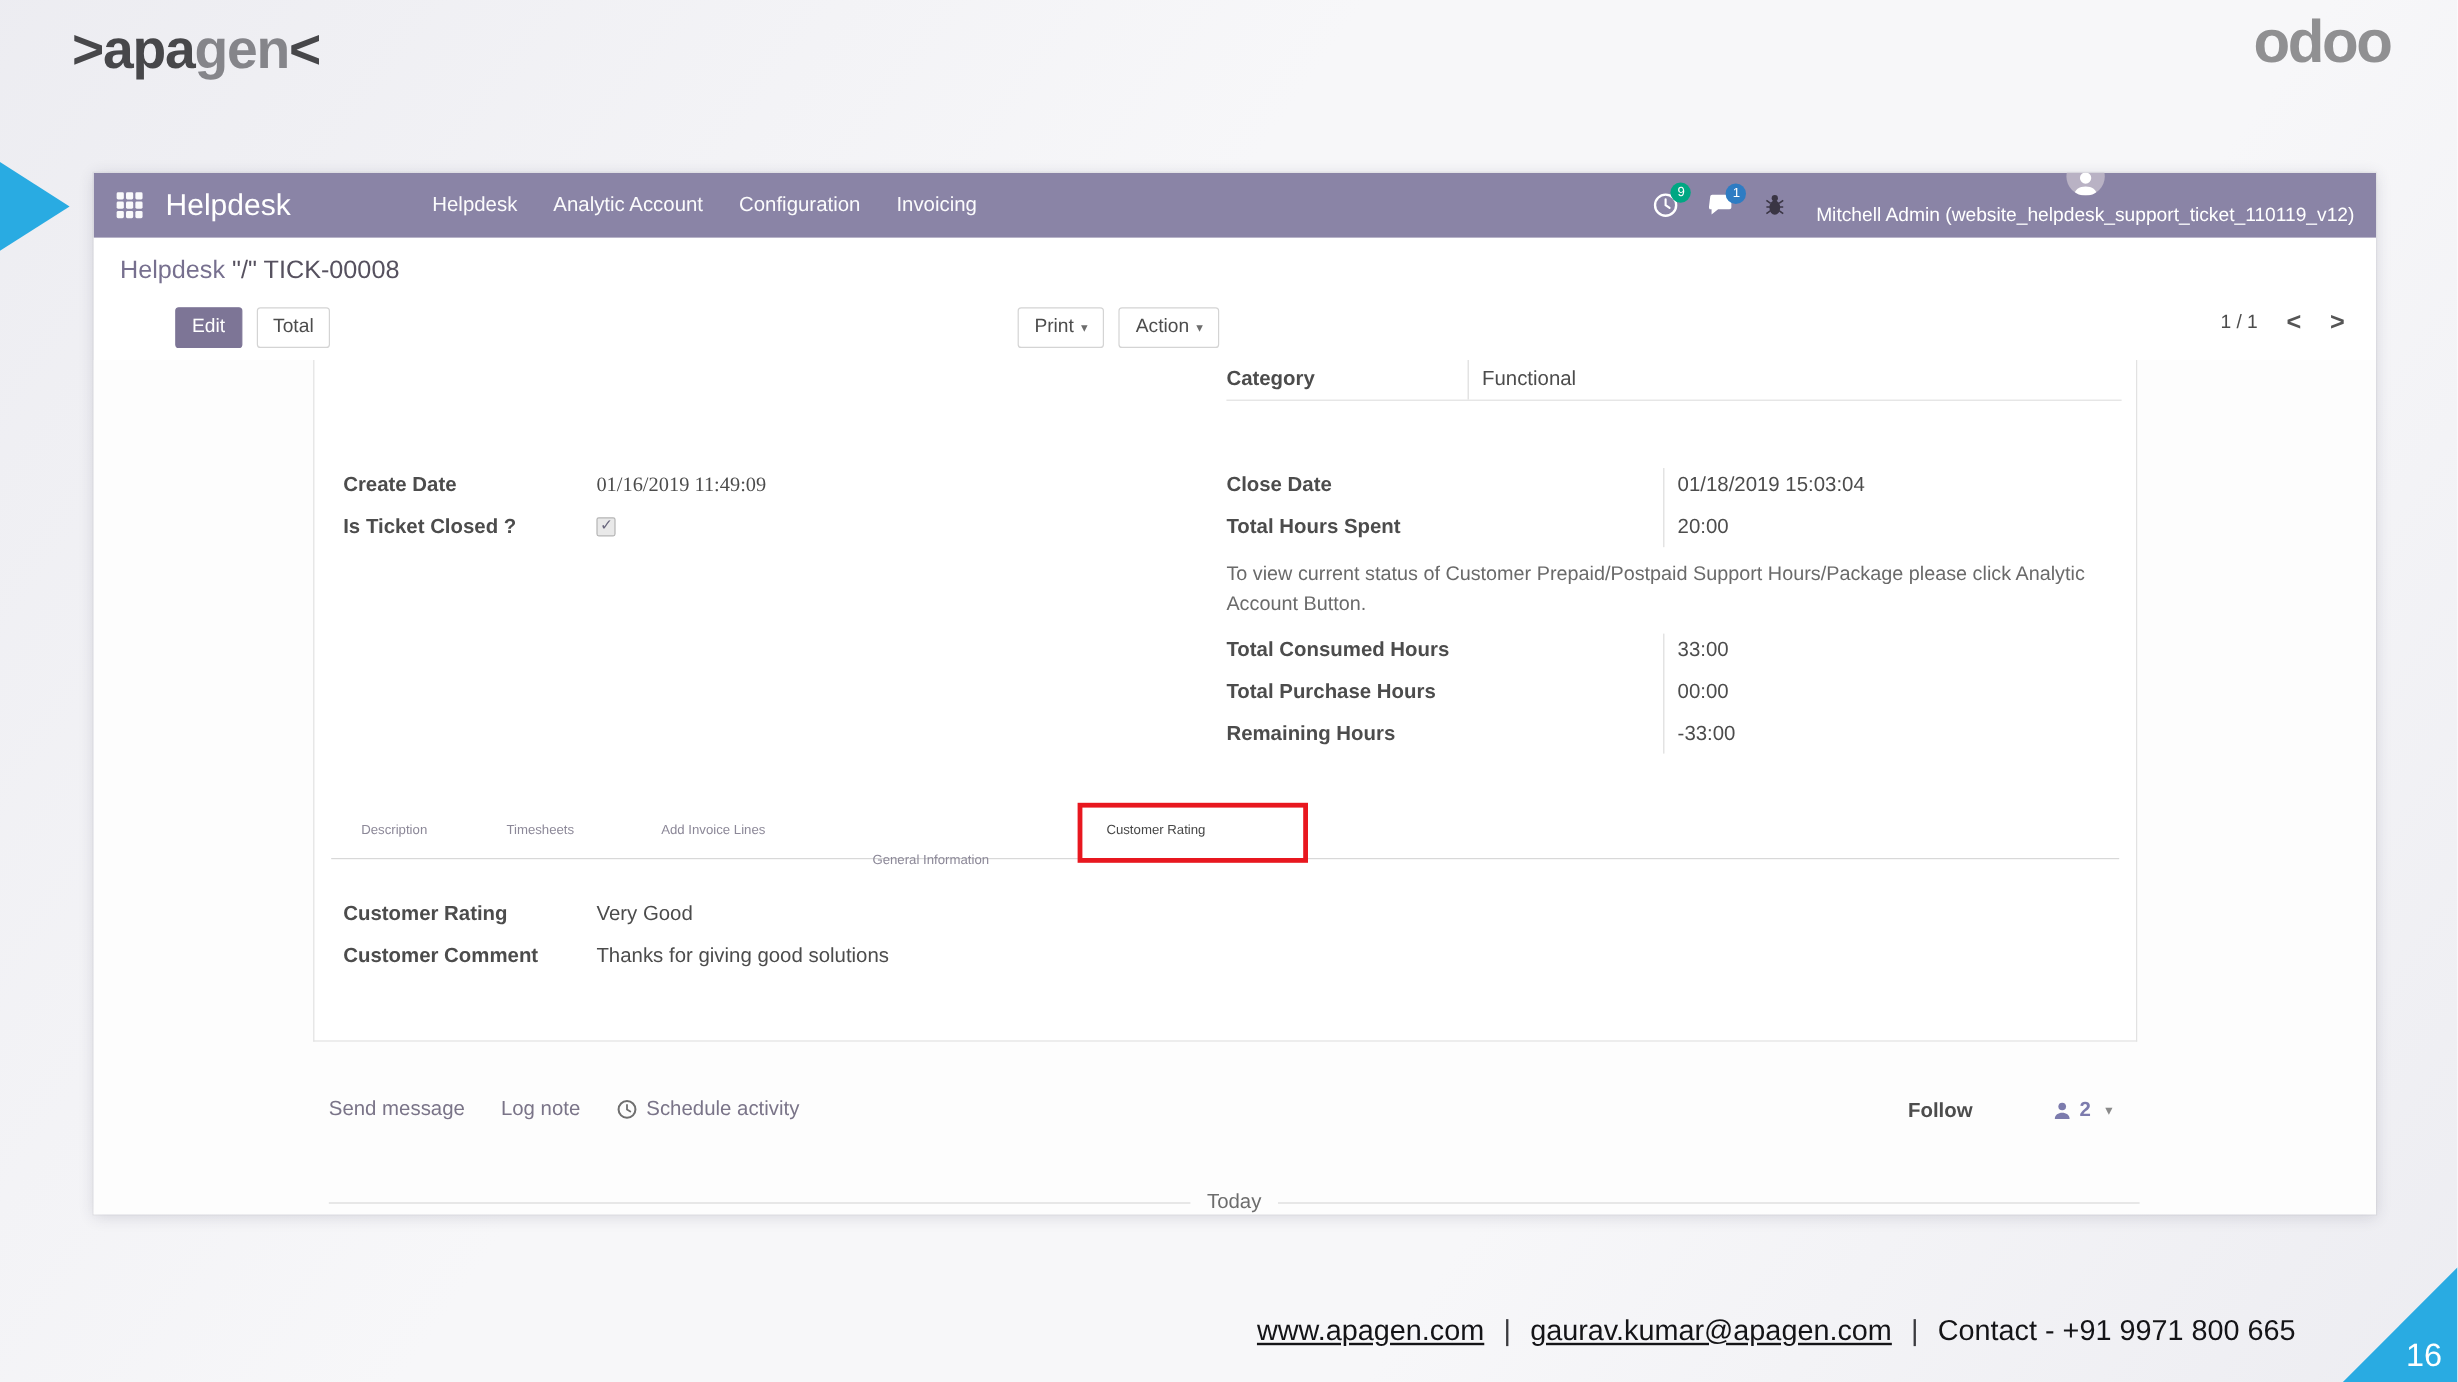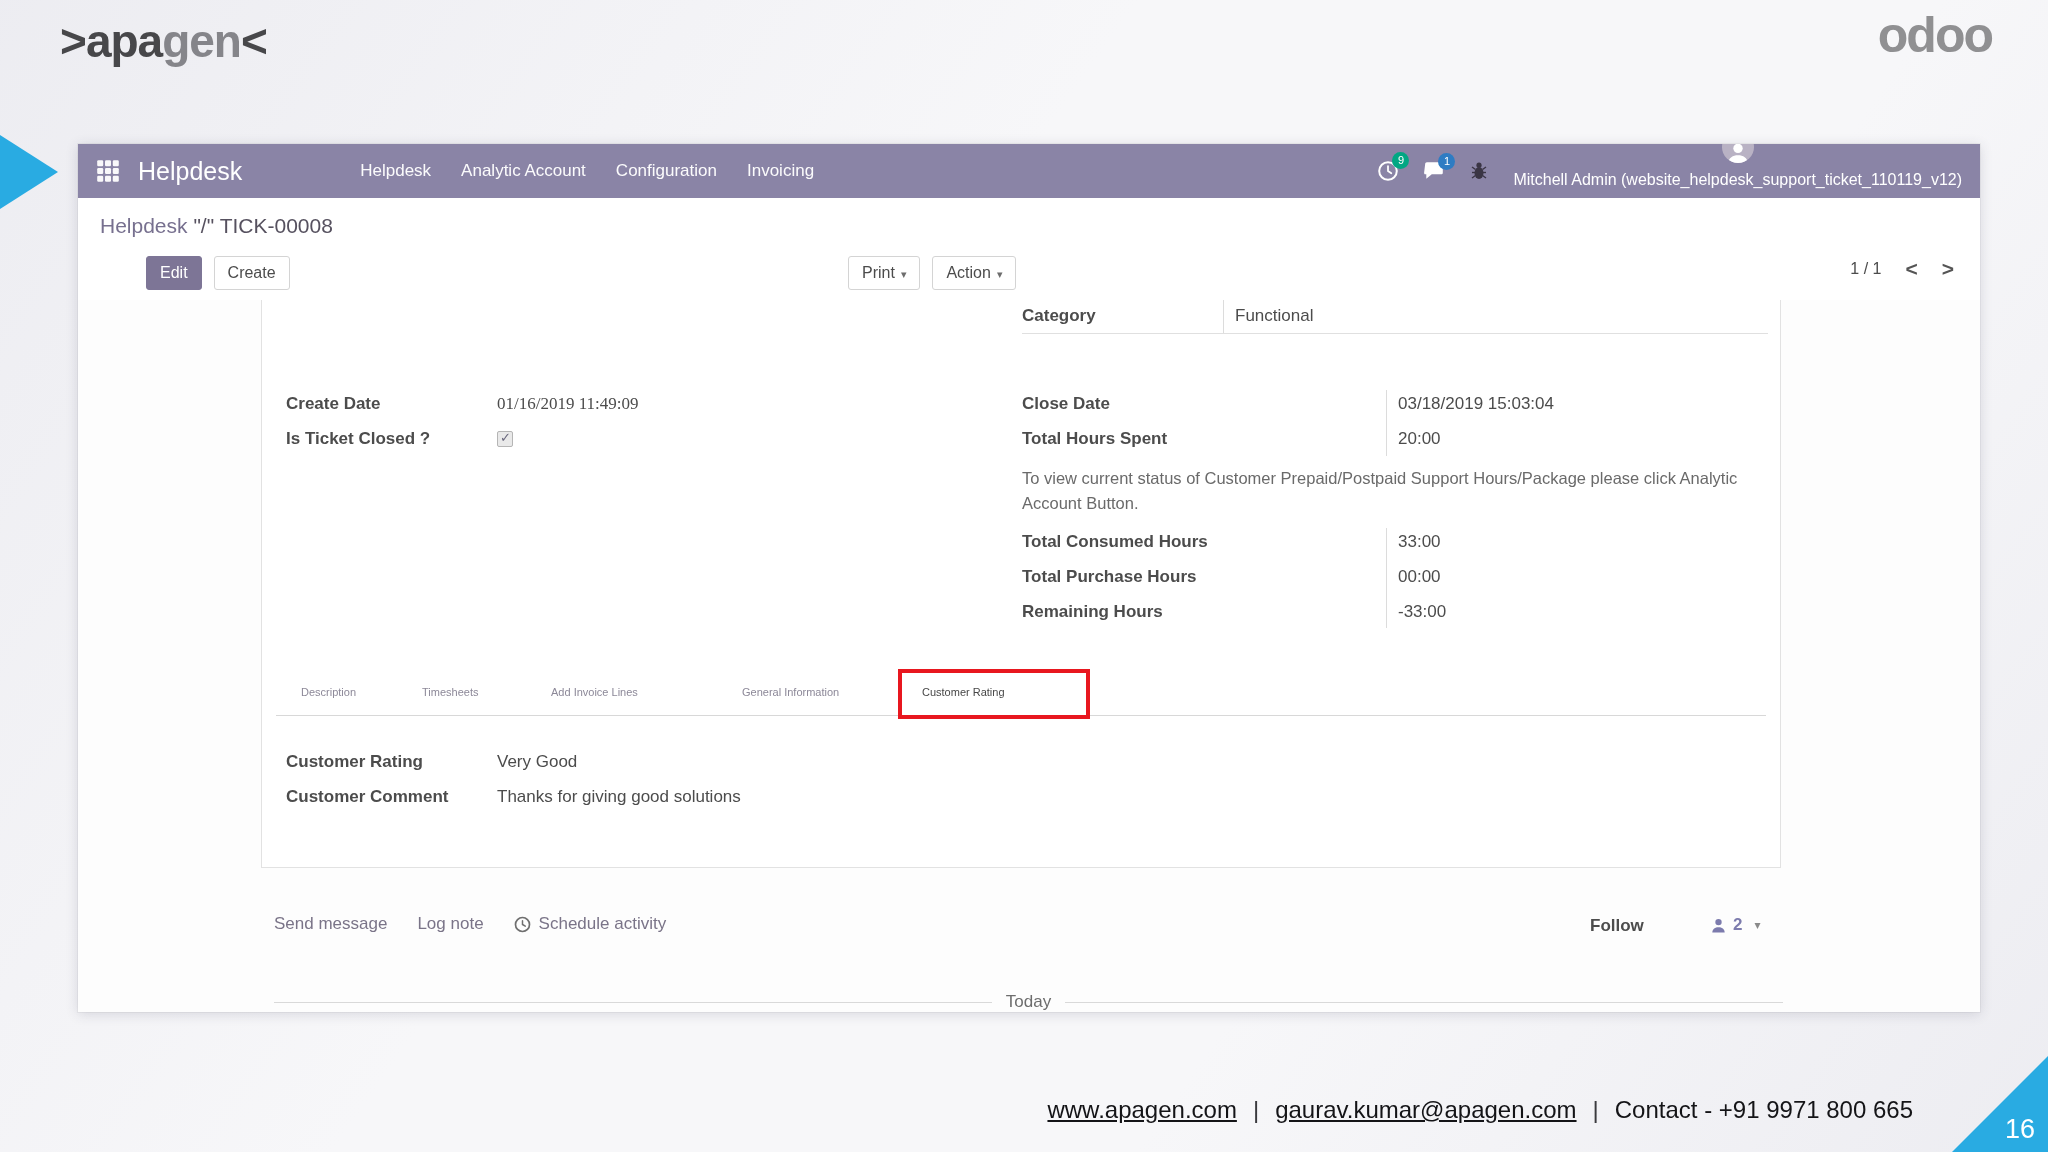--- a/index.html
+++ b/index.html
@@ -184,21 +184,21 @@
 
     <div class="breadcrumb-row">
       <span class="bc-link">Helpdesk</span>
       <span>"/"</span>
       <span>TICK-00008</span>
     </div>
 
     <div class="button-row">
       <div class="cp-left">
         <button class="btn btn-primary">Edit</button>
-        <button class="btn btn-default">Create</button>
+        <button class="btn btn-default">Total</button>
       </div>
       <div class="cp-center">
         <button class="btn btn-default">
           <span>Print</span><span class="caret-d">▾</span>
         </button>
         <button class="btn btn-default">
           <span>Action</span><span class="caret-d">▾</span>
         </button>
       </div>
       <div class="pager">
@@ -217,41 +217,41 @@
         <div class="hline" style="left:760px; top:33px; width:746px;"></div>
 
         <div class="fl f-label" style="left:24px; top:94px;">Create Date</div>
         <div class="fl f-value" style="left:235px; top:94px;font-family:Liberation Serif, serif;">01/16/2019 11:49:09</div>
         <div class="fl f-label" style="left:24px; top:129px;">Is Ticket Closed ?</div>
         <div class="fl" style="left:0; top:129px; width:300px; height:20px;">
           <span class="checkbox"></span>
         </div>
 
         <div class="fl f-label" style="left:760px; top:94px;">Close Date</div>
-        <div class="fl f-value" style="left:1136px; top:94px;">03/18/2019 15:03:04</div>
+        <div class="fl f-value" style="left:1136px; top:94px;">01/18/2019 15:03:04</div>
         <div class="fl f-label" style="left:760px; top:129px;">Total Hours Spent</div>
         <div class="fl f-value" style="left:1136px; top:129px;">20:00</div>
         <div class="vline" style="left:1124px; top:90px; height:66px;"></div>
 
         <div class="note">To view current status of Customer Prepaid/Postpaid Support Hours/Package please click Analytic Account Button.</div>
 
         <div class="fl f-label" style="left:760px; top:232px;">Total Consumed Hours</div>
         <div class="fl f-value" style="left:1136px; top:232px;">33:00</div>
         <div class="fl f-label" style="left:760px; top:267px;">Total Purchase Hours</div>
         <div class="fl f-value" style="left:1136px; top:267px;">00:00</div>
         <div class="fl f-label" style="left:760px; top:302px;">Remaining Hours</div>
         <div class="fl f-value" style="left:1136px; top:302px;">-33:00</div>
         <div class="vline" style="left:1124px; top:228px; height:100px;"></div>
 
         <div class="tabs">
           <div class="tabline"></div>
           <span class="tab" style="left:39px;">Description</span>
           <span class="tab" style="left:160px;">Timesheets</span>
           <span class="tab" style="left:289px;">Add Invoice Lines</span>
-          <span class="tab" style="left:480px;">General Information</span>
+          <span class="tab" style="left:465px;margin-top:25px;">General Information</span>
           <span class="tab active" style="left:660px;">Customer Rating</span>
           <div class="red-box"></div>
         </div>
 
         <div class="fl f-label" style="left:24px; top:452px;">Customer Rating</div>
         <div class="fl f-value" style="left:235px; top:452px;">Very Good</div>
         <div class="fl f-label" style="left:24px; top:487px;">Customer Comment</div>
         <div class="fl f-value" style="left:235px; top:487px;">Thanks for giving good solutions</div>
       </div>
 

